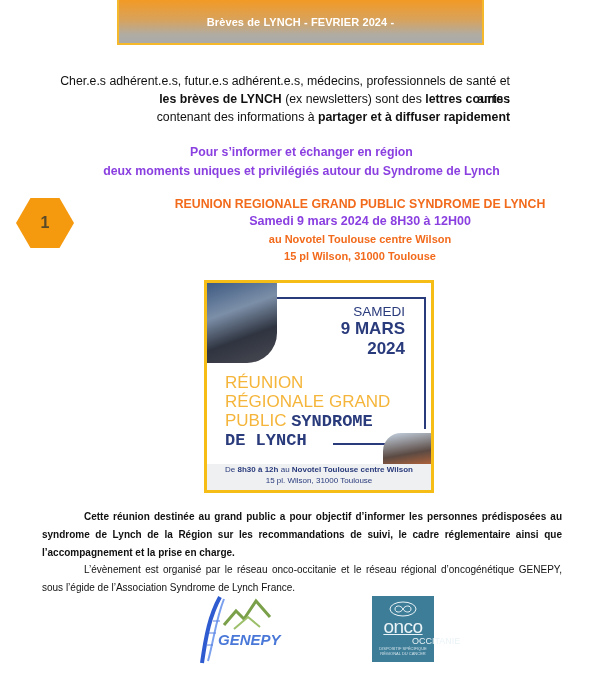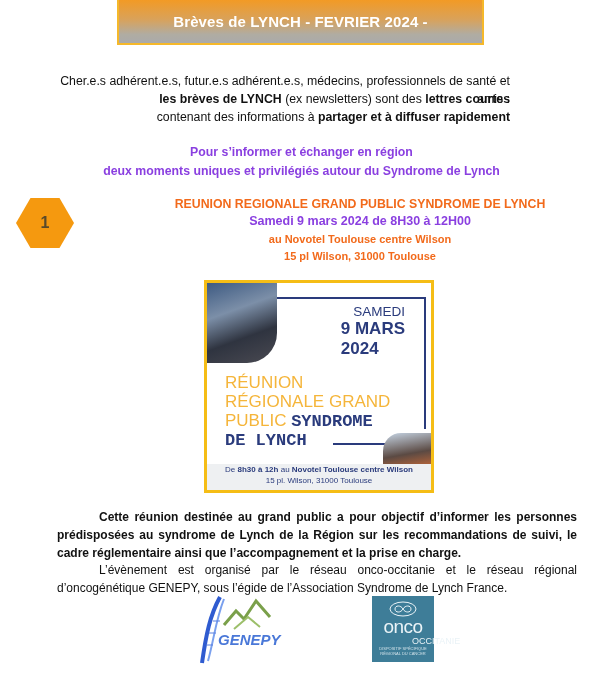--- a/index.html
+++ b/index.html
@@ -5,21 +5,21 @@
     * { margin: 0; padding: 0; box-sizing: border-box; }
     html, body { width: 603px; height: 675px; background: #ffffff; overflow: hidden; }
     body { font-family: "Liberation Sans", sans-serif; position: relative; color: #1a1a1a; }
 
     .banner {
       position: absolute; left: 117px; top: 0; width: 367px; height: 45px;
       background: linear-gradient(to bottom, #f29a25 0%, #d9a25a 45%, #b0aca2 80%, #aaaaaa 100%);
       border-left: 2px solid #f5b82a; border-right: 2px solid #f5b82a; border-bottom: 2px solid #f5b82a;
       display: flex; align-items: center; justify-content: center;
     }
-    .banner-title { color: #ffffff; font-weight: bold; font-size: 15px; letter-spacing: 0.1px; }
+    .banner-title { color: #ffffff; font-weight: bold; font-size: 11px; letter-spacing: 0.1px; }
 
     .intro { position: absolute; left: 0; width: 510px; text-align: right; font-size: 12.3px; line-height: 18px; color: #111; padding-left: 48px; }
     .intro b { font-weight: bold; }
 
     .purple { position: absolute; left: 0; width: 603px; text-align: center; color: #8a3fe0; font-weight: bold; font-size: 12.3px; line-height: 19px; }
 
     .hex {
       position: absolute; left: 16px; top: 198px; width: 58px; height: 50px;
       background: #f5990f;
       clip-path: polygon(25% 0, 75% 0, 100% 50%, 75% 100%, 25% 100%, 0 50%);
@@ -44,40 +44,40 @@
       position: absolute; left: 0; top: 0; width: 70px; height: 80px;
       background: linear-gradient(160deg, #3d5a82 0%, #7c8fa8 35%, #2f3440 65%, #4a4a52 100%);
       border-radius: 0 0 30px 0;
     }
     .poster-photo2 {
       position: absolute; right: 0; top: 150px; width: 48px; height: 55px;
       background: linear-gradient(170deg, #c7d6e6 0%, #5b4a43 40%, #c96a38 70%, #3b3838 100%);
       border-radius: 18px 0 0 0;
     }
     .poster-samedi { position: absolute; right: 26px; top: 21px; color: #2a3b7c; font-size: 13.5px; text-align: right; }
-    .poster-date { position: absolute; right: 26px; top: 36px; color: #2a3b7c; font-size: 17px; font-weight: bold; text-align: left; line-height: 20px; margin-left: 12px; }
+    .poster-date { position: absolute; right: 26px; top: 36px; color: #2a3b7c; font-size: 17px; font-weight: bold; text-align: right; line-height: 20px; margin-left: 12px; }
     .poster-headline { position: absolute; left: 18px; top: 90px; font-size: 17px; line-height: 19px; color: #f5b53a; }
     .poster-headline .navy { color: #2a3b7c; font-weight: bold; font-family: Liberation Mono, monospace; }
     .poster-line { position: absolute; left: 126px; top: 160px; width: 60px; height: 2px; background: #2a3b7c; }
     .poster-footer {
       position: absolute; left: 0; bottom: 0; width: 100%; height: 26px; background: #eef0f2;
       font-size: 8px; color: #2a3b7c; text-align: center; line-height: 11px;
     }
     .poster-footer b { font-weight: bold; }
 
-    .body-text { position: absolute; left: 42px; width: 520px; font-size: 12px; line-height: 18px; text-align: justify; color: #111; margin-left: 15px; }
+    .body-text { position: absolute; left: 42px; width: 520px; font-size: 10px; line-height: 18px; text-align: justify; color: #111; }
     .body-text.bold { font-weight: bold; }
     .indent { text-indent: 42px; }
 
     .logo-genepy { position: absolute; left: 198px; top: 595px; width: 90px; height: 70px; font-weight: bold; }
     .logo-onco {
       position: absolute; left: 372px; top: 596px; width: 62px; height: 66px; background: #3e7d98;
       color: #eaf3f7; text-align: center;
     }
-    .onco-word { font-size: 19px; line-height: 18px; margin-top: 22px; letter-spacing: -0.5px; }
+    .onco-word { font-size: 19px; line-height: 18px; margin-top: 22px; letter-spacing: -0.5px; text-decoration: underline; }
     .onco-occ { font-size: 9px; line-height: 10px; padding-left: 40px; }
     .onco-small { font-size: 4px; line-height: 5px; opacity: 0.85; }
   </style>
 </head>
 <body>
 
 <div class="banner">
   <span class="banner-title">Brèves de LYNCH - FEVRIER 2024 -</span>
 </div>
 

